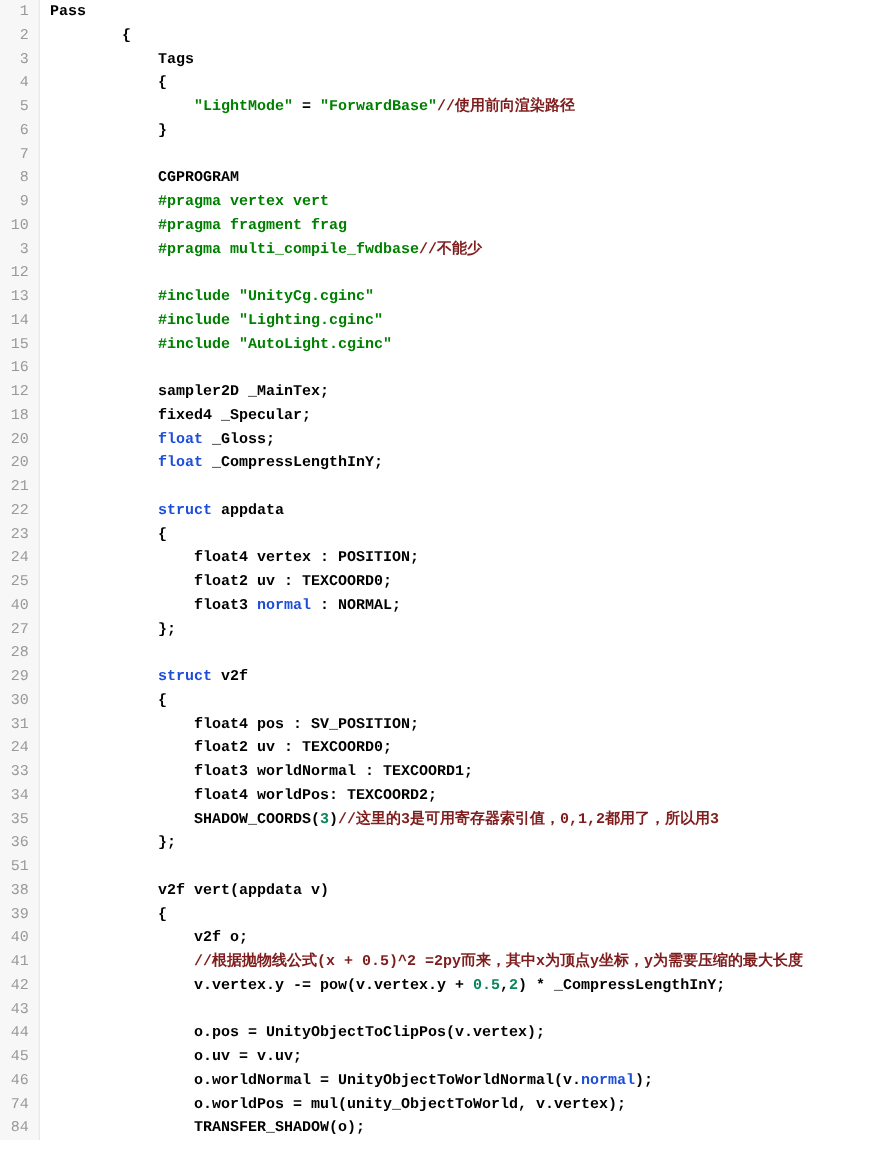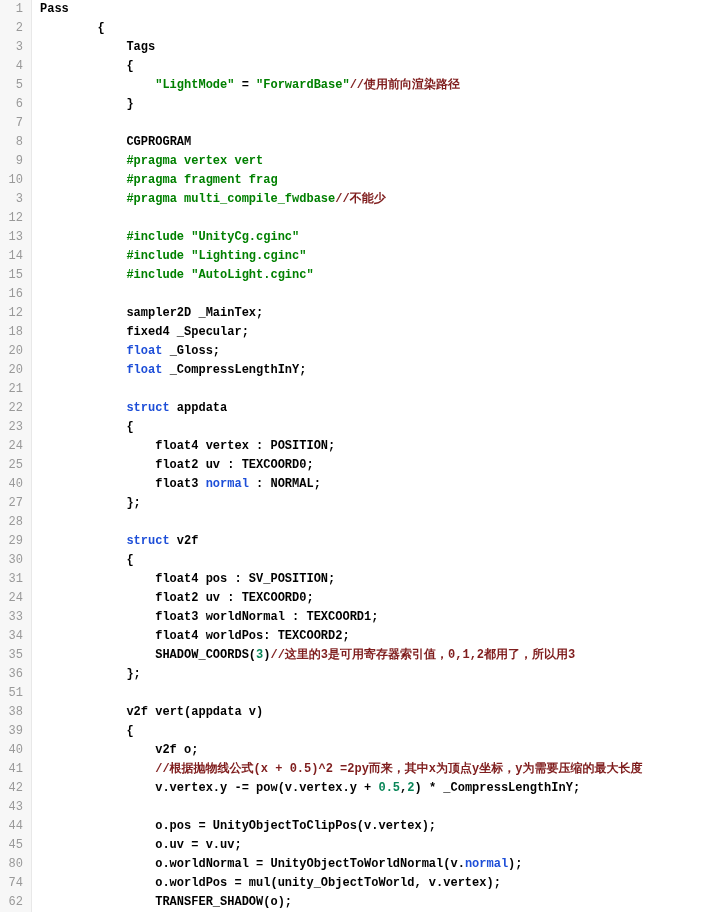--- a/index.html
+++ b/index.html
@@ -83,17 +83,17 @@
     <div>36</div>
     <div>51</div>
     <div>38</div>
     <div>39</div>
     <div>40</div>
     <div>41</div>
     <div>42</div>
     <div>43</div>
     <div>44</div>
     <div>45</div>
-    <div>80</div>
+    <div>46</div>
     <div>74</div>
-    <div>62</div>
+    <div>84</div>
   </div>
 <div class="code" id="code"><div class="line"><span class="id">Pass</span></div><div class="line">        <span class="id">{</span></div><div class="line">            <span class="id">Tags</span></div><div class="line">            <span class="id">{</span></div><div class="line">                <span class="dir">"LightMode"</span><span class="id"> = </span><span class="dir">"ForwardBase"</span><span class="cmt">//使用前向渲染路径</span></div><div class="line">            <span class="id">}</span></div><div class="line"> </div><div class="line">            <span class="id">CGPROGRAM</span></div><div class="line">            <span class="dir">#pragma vertex vert</span></div><div class="line">            <span class="dir">#pragma fragment frag</span></div><div class="line">            <span class="dir">#pragma multi_compile_fwdbase</span><span class="cmt">//不能少</span></div><div class="line"> </div><div class="line">            <span class="dir">#include </span><span class="dir">"UnityCg.cginc"</span></div><div class="line">            <span class="dir">#include </span><span class="dir">"Lighting.cginc"</span></div><div class="line">            <span class="dir">#include </span><span class="dir">"AutoLight.cginc"</span></div><div class="line"> </div><div class="line">            <span class="id">sampler2D _MainTex;</span></div><div class="line">            <span class="id">fixed4 _Specular;</span></div><div class="line">            <span class="type">float</span><span class="id"> _Gloss;</span></div><div class="line">            <span class="type">float</span><span class="id"> _CompressLengthInY;</span></div><div class="line"> </div><div class="line">            <span class="type">struct</span><span class="id"> appdata</span></div><div class="line">            <span class="id">{</span></div><div class="line">                <span class="id">float4 vertex : POSITION;</span></div><div class="line">                <span class="id">float2 uv : TEXCOORD0;</span></div><div class="line">                <span class="id">float3 </span><span class="type">normal</span><span class="id"> : NORMAL;</span></div><div class="line">            <span class="id">};</span></div><div class="line"> </div><div class="line">            <span class="type">struct</span><span class="id"> v2f</span></div><div class="line">            <span class="id">{</span></div><div class="line">                <span class="id">float4 pos : SV_POSITION;</span></div><div class="line">                <span class="id">float2 uv : TEXCOORD0;</span></div><div class="line">                <span class="id">float3 worldNormal : TEXCOORD1;</span></div><div class="line">                <span class="id">float4 worldPos: TEXCOORD2;</span></div><div class="line">                <span class="id">SHADOW_COORDS(</span><span class="num">3</span><span class="id">)</span><span class="cmt">//这里的3是可用寄存器索引值，0,1,2都用了，所以用3</span></div><div class="line">            <span class="id">};</span></div><div class="line"> </div><div class="line">            <span class="id">v2f vert(appdata v)</span></div><div class="line">            <span class="id">{</span></div><div class="line">                <span class="id">v2f o;</span></div><div class="line">                <span class="cmt">//根据抛物线公式(x + 0.5)^2 =2py而来，其中x为顶点y坐标，y为需要压缩的最大长度</span></div><div class="line">                <span class="id">v.vertex.y -= pow(v.vertex.y + </span><span class="num">0.5</span><span class="id">,</span><span class="num">2</span><span class="id">) * _CompressLengthInY;</span></div><div class="line"> </div><div class="line">                <span class="id">o.pos = UnityObjectToClipPos(v.vertex);</span></div><div class="line">                <span class="id">o.uv = v.uv;</span></div><div class="line">                <span class="id">o.worldNormal = UnityObjectToWorldNormal(v.</span><span class="type">normal</span><span class="id">);</span></div><div class="line">                <span class="id">o.worldPos = mul(unity_ObjectToWorld, v.vertex);</span></div><div class="line">                <span class="id">TRANSFER_SHADOW(o);</span></div></div>
 
 </body></html>

